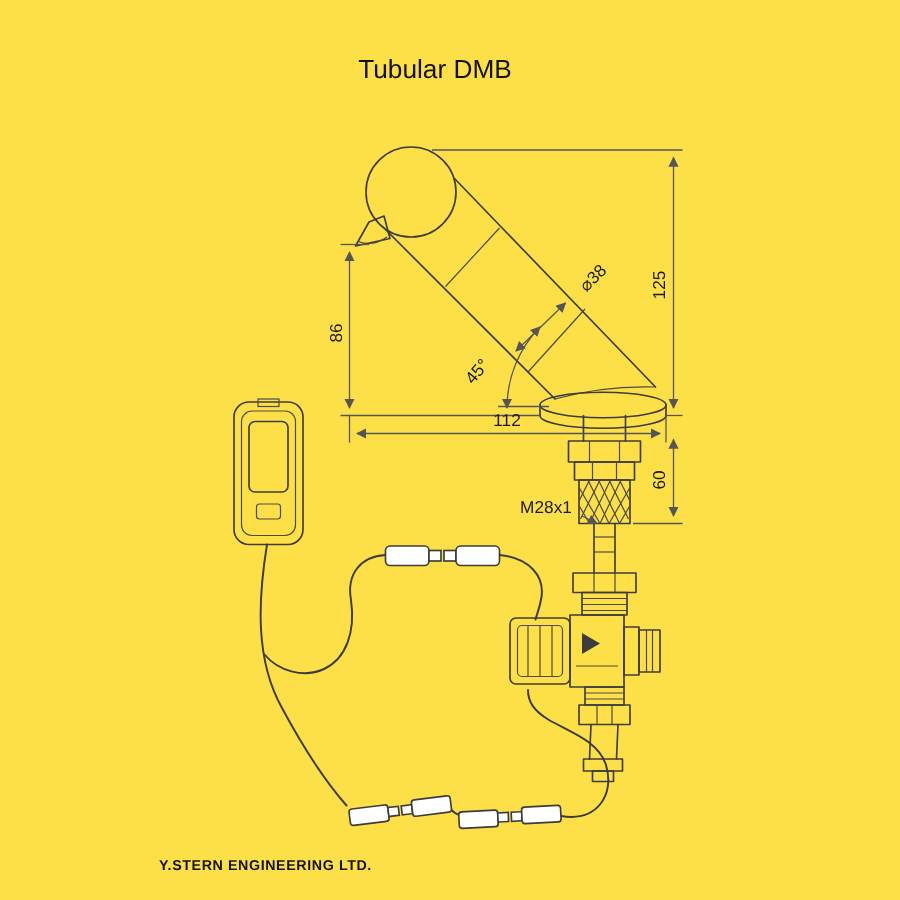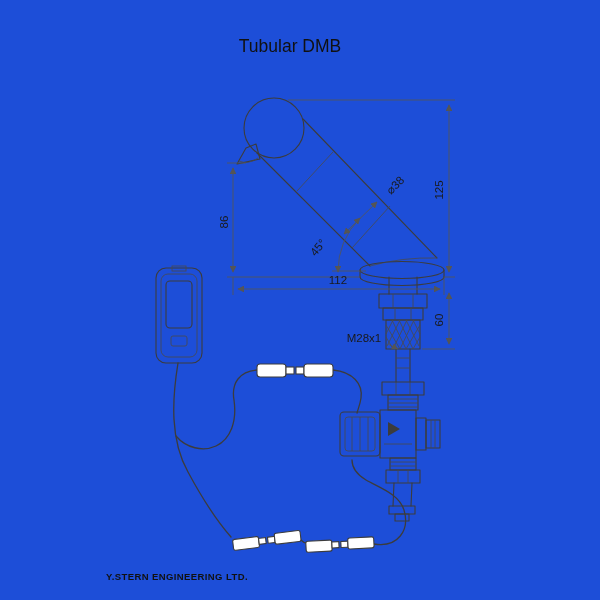--- a/index.html
+++ b/index.html
@@ -1,19 +1,19 @@
 <!DOCTYPE html>
 <html><head>
 <meta charset="utf-8">
 <style>
   html,body{margin:0;padding:0;background:#ffffff;}
   .canvas{
     position:relative;
     width:600px;height:600px;
-    background:#1d4ed8;
+    background:#fde047;
     font-family:"Liberation Sans", sans-serif;
     overflow:hidden;
   }
   svg{display:block;}
   .outline{stroke:#3c3c3c;stroke-width:1.1;fill:none;stroke-linecap:round;stroke-linejoin:round;}
   .thin{stroke:#4a4a4a;stroke-width:0.8;fill:none;}
   .dim{stroke:#555555;stroke-width:0.85;fill:none;}
   .cable{stroke:#3c3c3c;stroke-width:1.3;fill:none;stroke-linecap:round;}
   .conn{stroke:#3c3c3c;stroke-width:1.1;fill:#ffffff;}
   .dimtext{font-size:11.5px;fill:#1a1a1a;}

